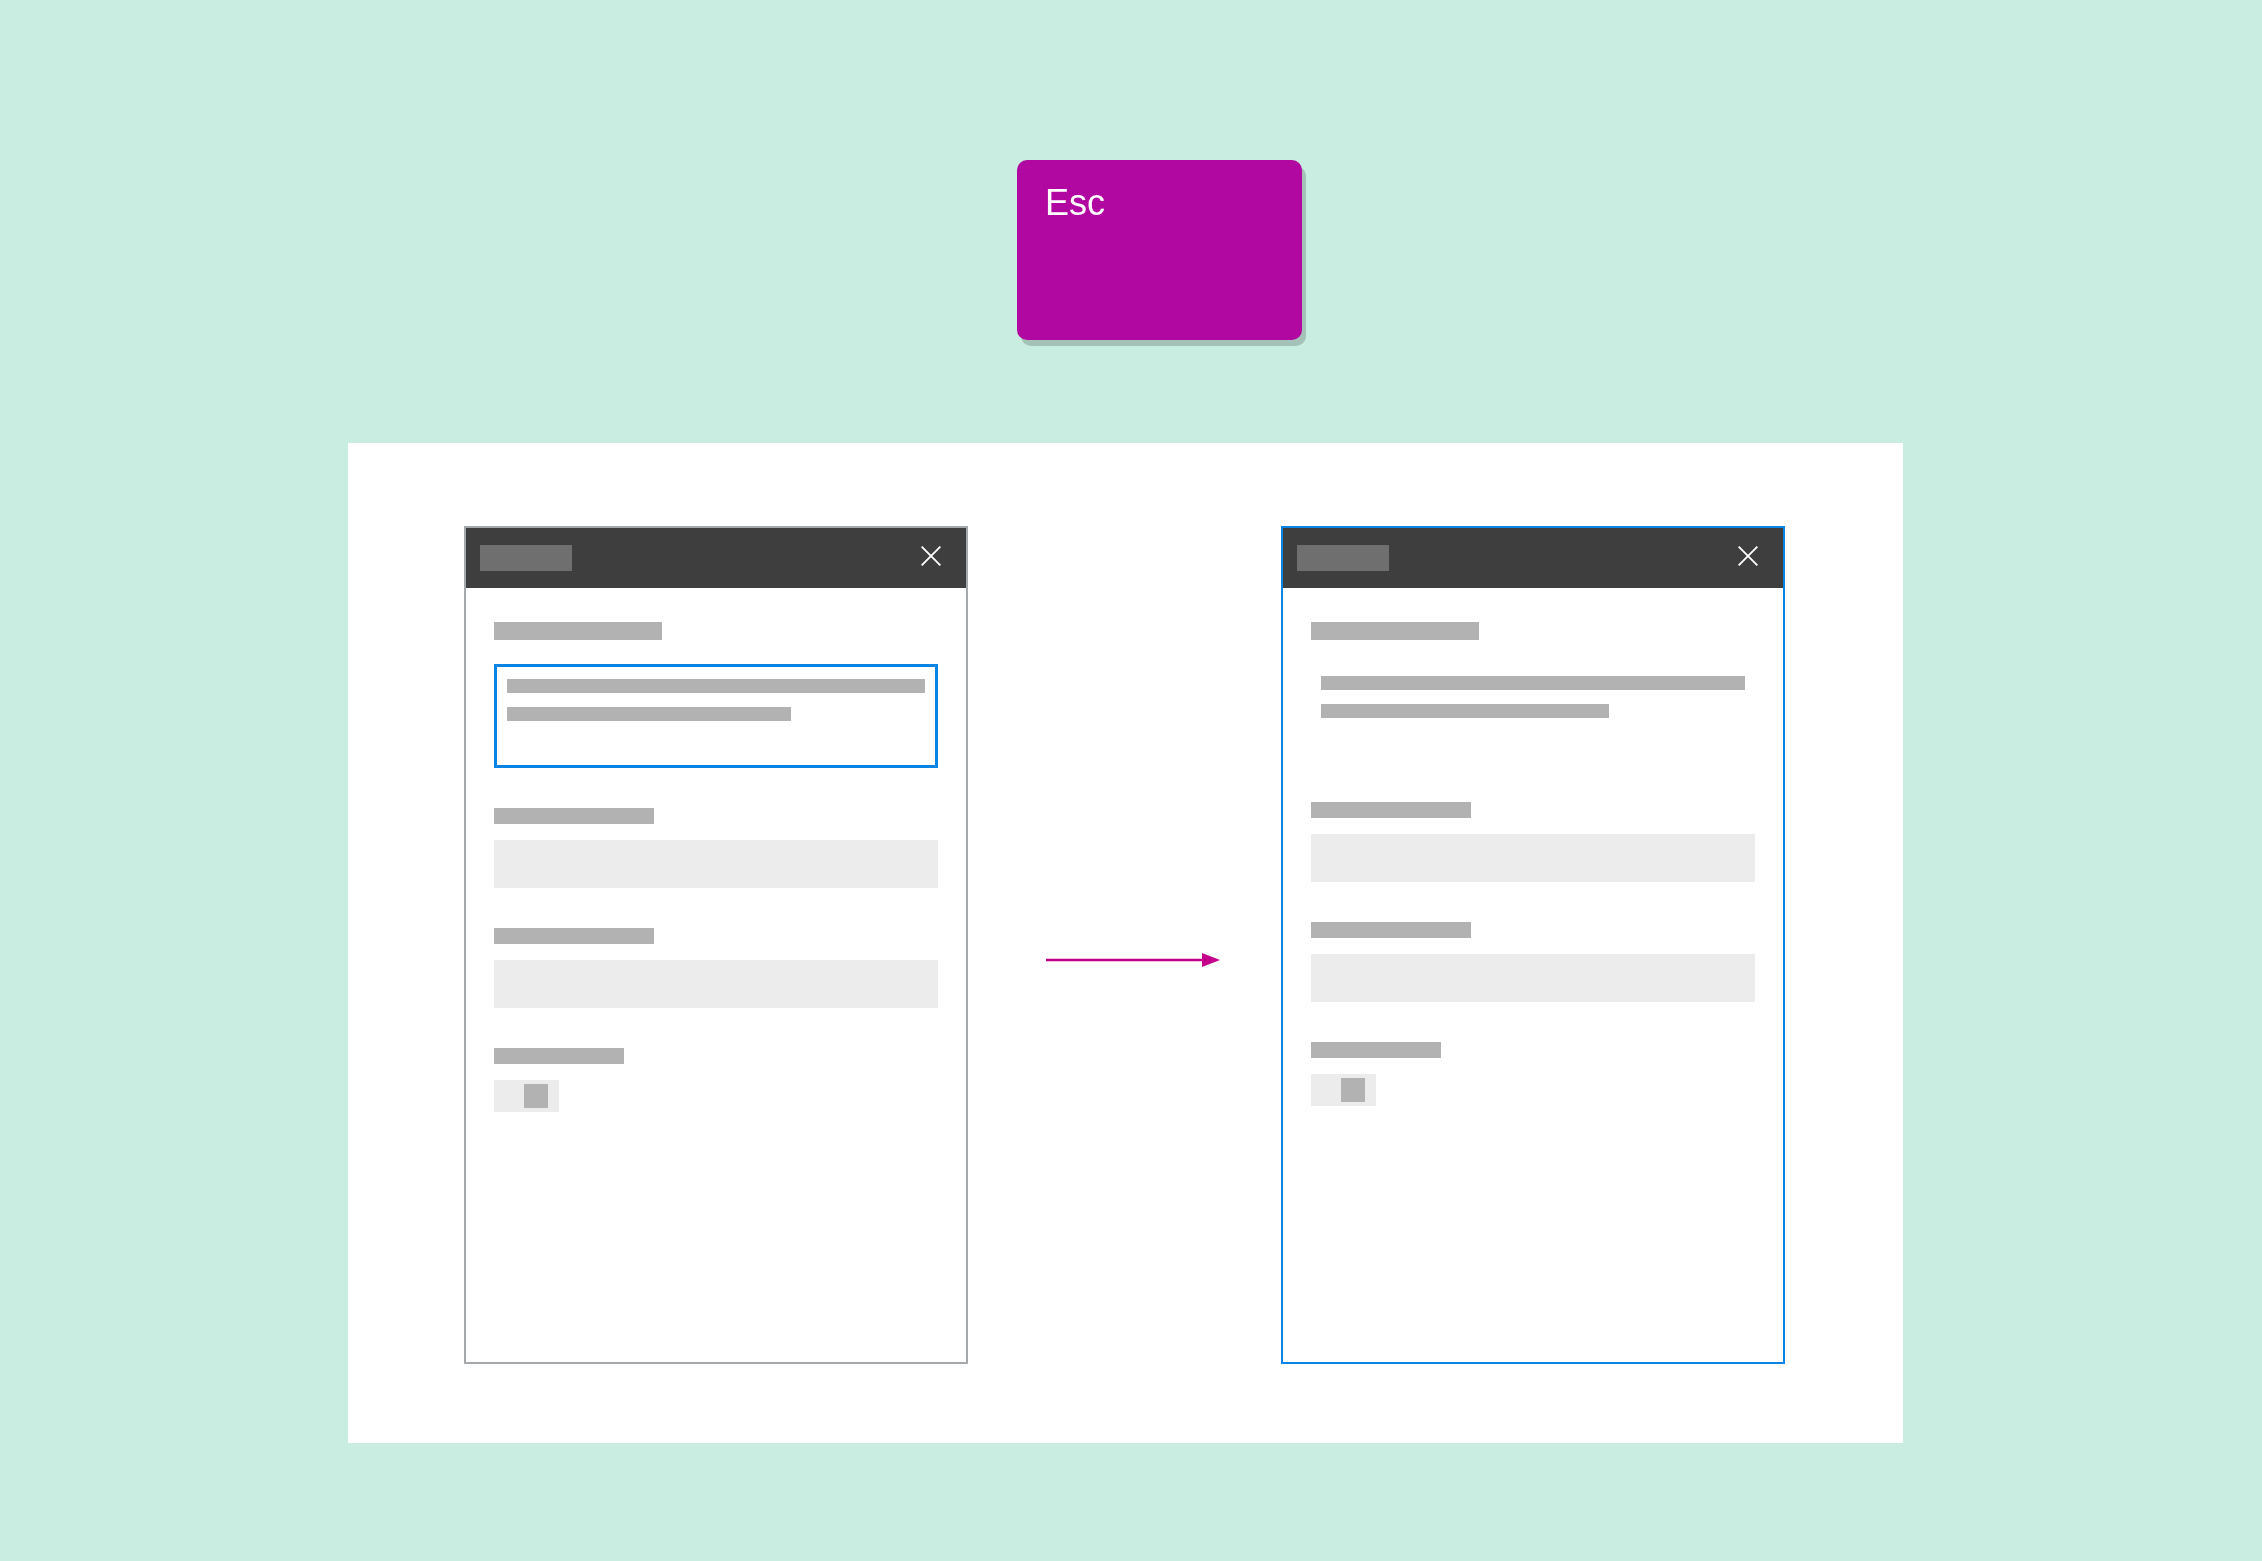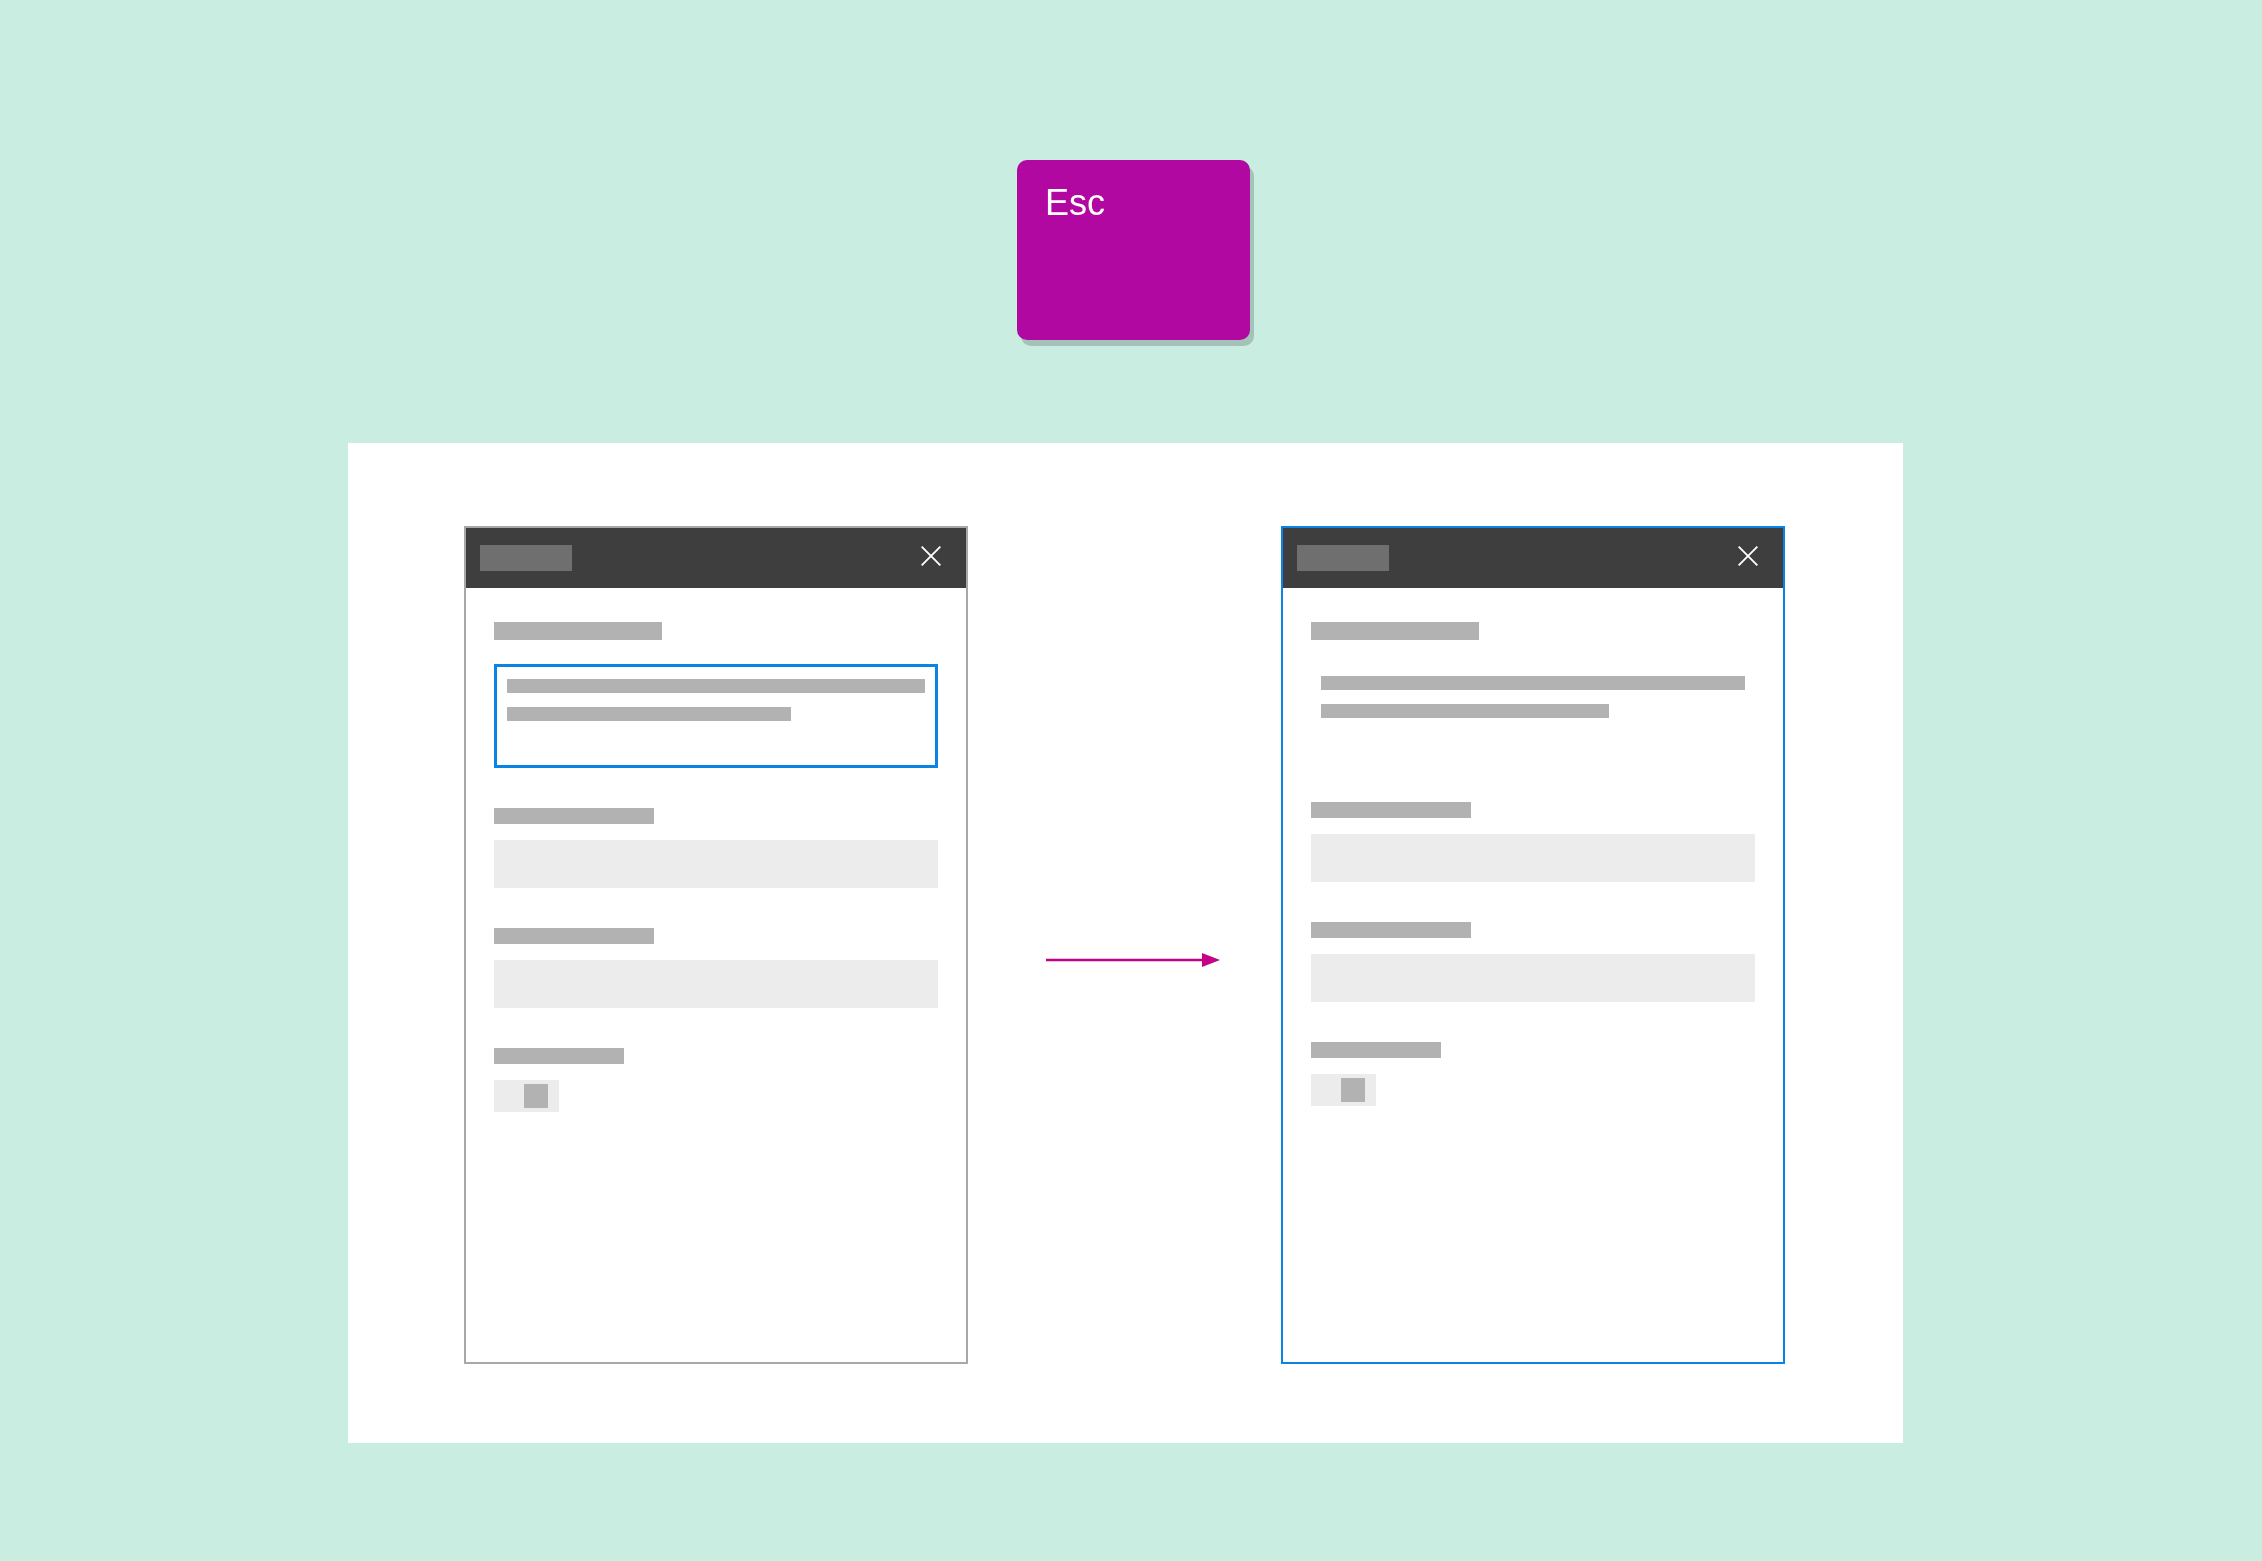--- a/index.html
+++ b/index.html
@@ -10,21 +10,21 @@
     position: relative;
     width: 2262px;
     height: 1561px;
   }
 
   
   .key {
     position: absolute;
     left: 1017px;
     top: 160px;
-    width: 233px;
+    width: 285px;
     height: 180px;
     background: #b208a2;
     border-radius: 10px;
     box-shadow: 4px 6px 0 rgba(0,0,0,0.18);
     color: #fff;
     font-size: 36px;
     padding: 22px 28px;
   }
 
   

